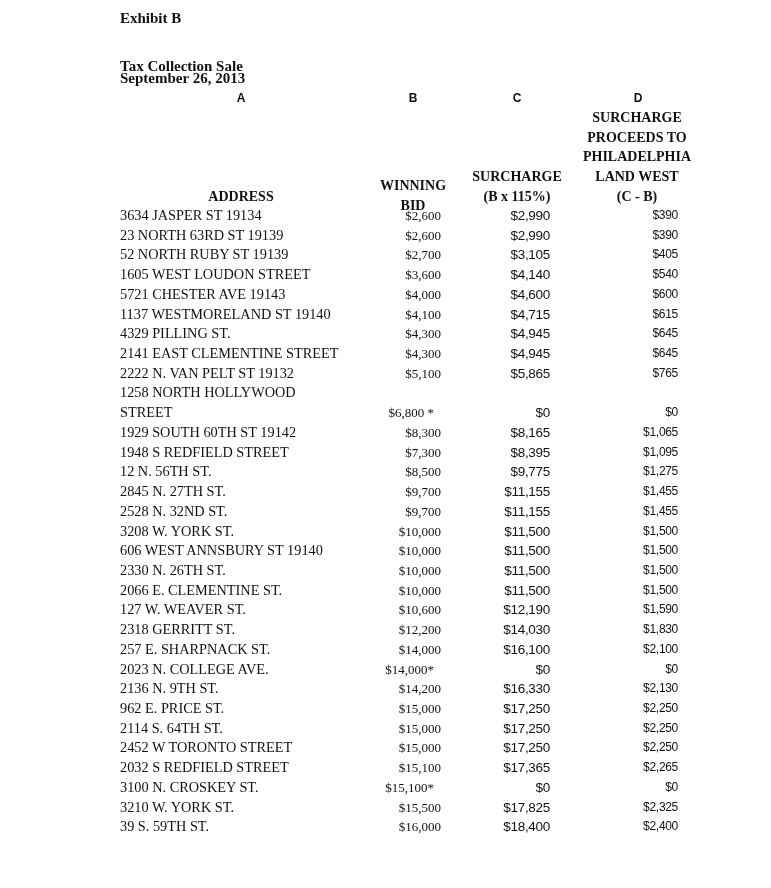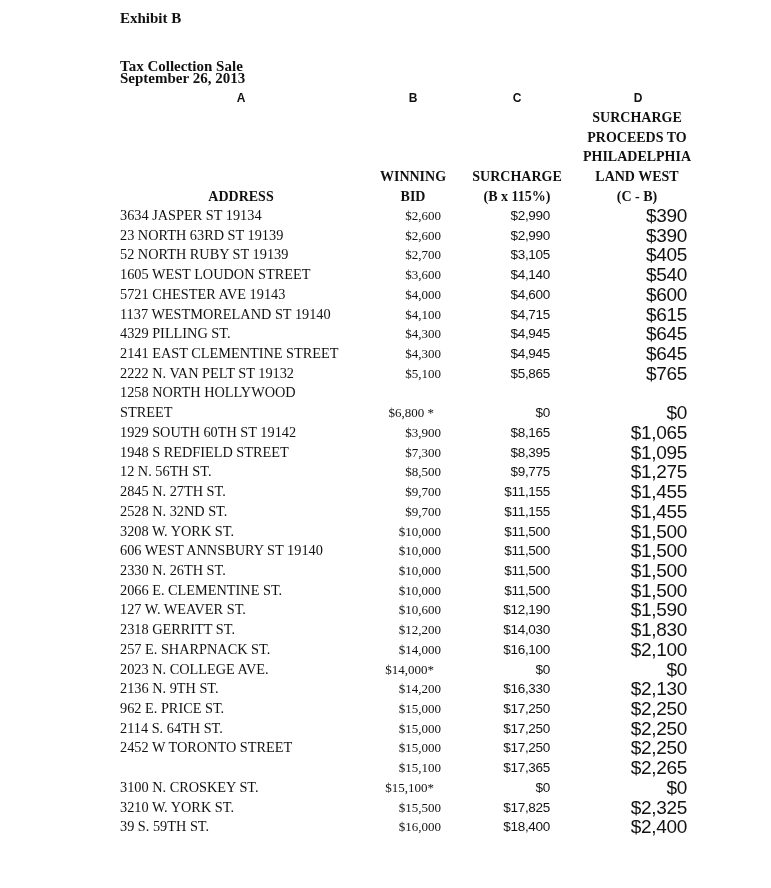--- a/index.html
+++ b/index.html
@@ -44,42 +44,42 @@
     font-family: "Liberation Serif", "DejaVu Serif", serif; font-size: 13px;
   }
   .row.double .bid, .row.double .sur, .row.double .land { top: 19.72px; }
   .bid.star { right: 322px; }
   .sur {
     right: 206px; text-align: right;
     font-family: "Liberation Sans", "DejaVu Sans", sans-serif; font-size: 13.5px;
     letter-spacing: -0.3px;
   }
   .land {
-    right: 69px; text-align: right;
-    font-family: "Liberation Sans", "DejaVu Sans", sans-serif; font-size: 19px;
+    right: 78px; text-align: right;
+    font-family: "Liberation Sans", "DejaVu Sans", sans-serif; font-size: 12px;
     letter-spacing: -0.3px;
   }
 </style>
 </head>
 <body>
 
 <div class="page">
   <div class="title t-exhibit">Exhibit B</div>
   <div class="title t-sale">Tax Collection Sale</div>
   <div class="title t-date">September 26, 2013</div>
 
   <div class="col-letter" style="left:221px;">A</div>
   <div class="col-letter" style="left:393px;">B</div>
   <div class="col-letter" style="left:497px;">C</div>
   <div class="col-letter" style="left:618px;">D</div>
 
   <div class="hdr" style="left:181px; width:120px; top:187px;">
     <div>ADDRESS</div>
   </div>
-  <div class="hdr" style="left:373px; width:80px; top:167px;text-align:center;">
+  <div class="hdr" style="left:373px; width:80px; top:176px;text-align:center;">
     <div>WINNING</div>
     <div>BID</div>
   </div>
   <div class="hdr" style="left:467px; width:100px; top:167px;">
     <div>SURCHARGE</div>
     <div>(B x 115%)</div>
   </div>
   <div class="hdr" style="left:577px; width:120px; top:108px;">
     <div>SURCHARGE</div>
     <div>PROCEEDS TO</div>
@@ -144,21 +144,21 @@
         <div class="cell land">$765</div>
       </div>
       <div class="row double">
         <div class="cell addr">1258 NORTH HOLLYWOOD STREET</div>
         <div class="cell bid star">$6,800 *</div>
         <div class="cell sur">$0</div>
         <div class="cell land">$0</div>
       </div>
       <div class="row">
         <div class="cell addr">1929 SOUTH 60TH ST 19142</div>
-        <div class="cell bid">$3,900</div>
+        <div class="cell bid">$8,300</div>
         <div class="cell sur">$8,165</div>
         <div class="cell land">$1,065</div>
       </div>
       <div class="row">
         <div class="cell addr">1948 S REDFIELD STREET</div>
         <div class="cell bid">$7,300</div>
         <div class="cell sur">$8,395</div>
         <div class="cell land">$1,095</div>
       </div>
       <div class="row">
@@ -245,20 +245,21 @@
         <div class="cell sur">$17,250</div>
         <div class="cell land">$2,250</div>
       </div>
       <div class="row">
         <div class="cell addr">2452 W TORONTO STREET</div>
         <div class="cell bid">$15,000</div>
         <div class="cell sur">$17,250</div>
         <div class="cell land">$2,250</div>
       </div>
       <div class="row">
+        <div class="cell addr">2032 S REDFIELD STREET</div>
         <div class="cell bid">$15,100</div>
         <div class="cell sur">$17,365</div>
         <div class="cell land">$2,265</div>
       </div>
       <div class="row">
         <div class="cell addr">3100 N. CROSKEY ST.</div>
         <div class="cell bid star">$15,100*</div>
         <div class="cell sur">$0</div>
         <div class="cell land">$0</div>
       </div>

